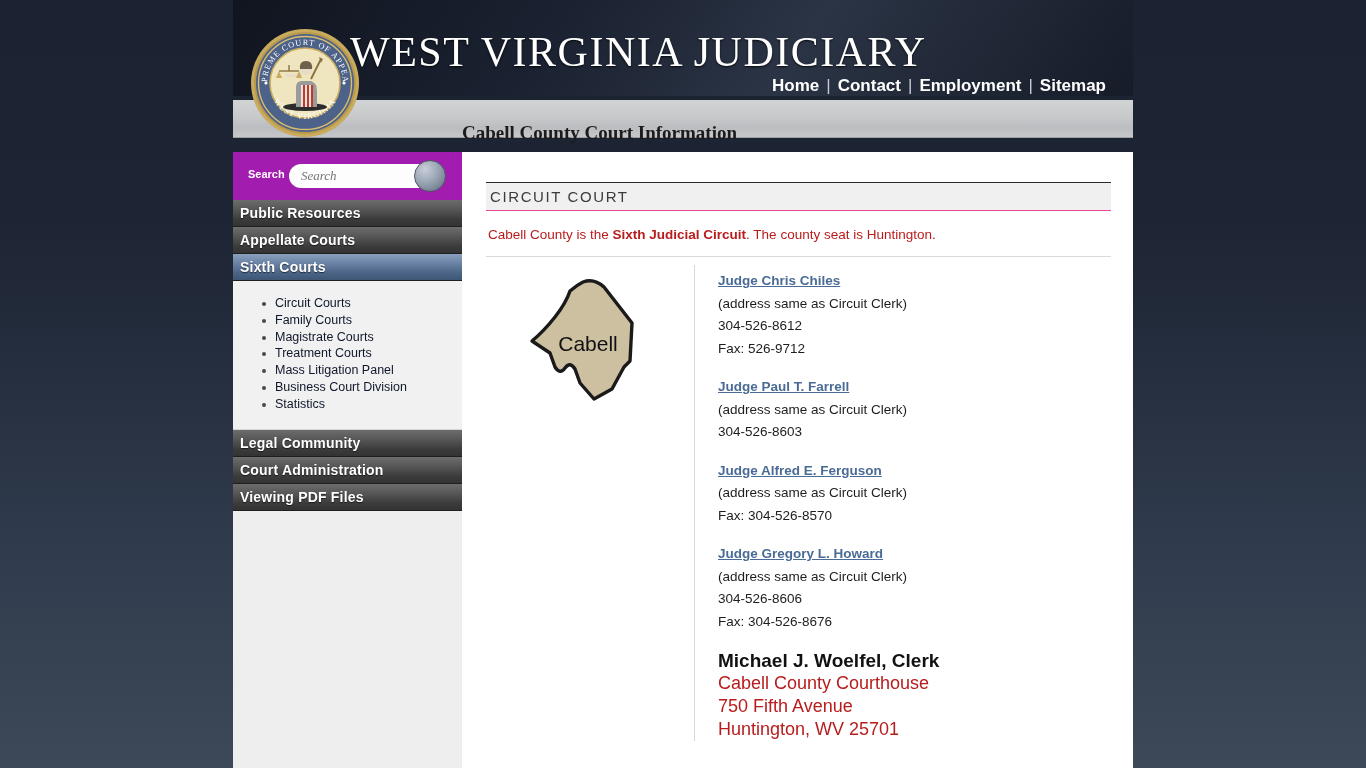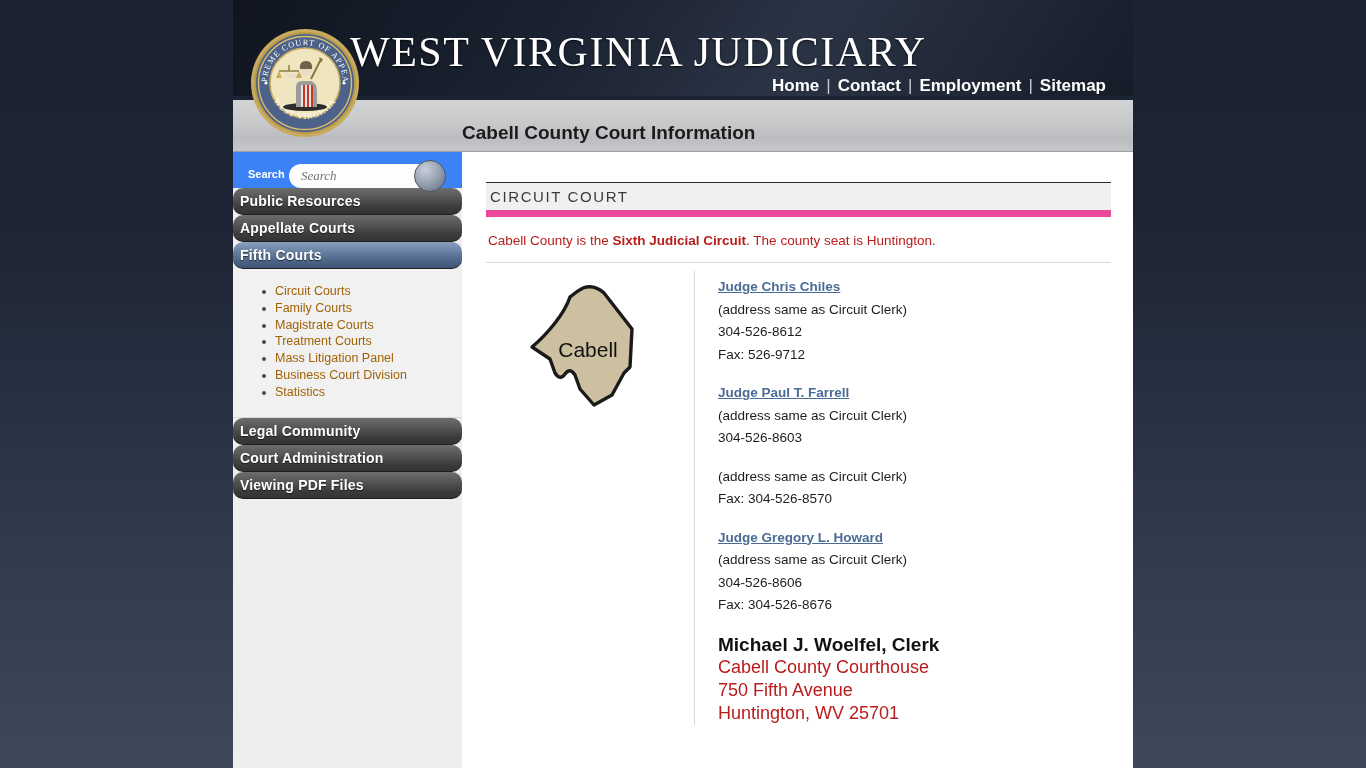--- a/index.html
+++ b/index.html
@@ -70,24 +70,25 @@
     left: 16px;
     top: 27px;
     width: 112px; height: 112px;
     z-index: 40;
   }
 
   
   #titlebar {
     position: absolute;
     left: 0; top: 100px;
-    width: 900px; height: 52px;
+    width: 900px; height: 38px;
     background: linear-gradient(180deg, #d2d3d5 0%, #c8c9cb 45%, #bcbdc0 75%, #c6c7c9 100%);
     border-bottom: 1px solid #9d9ea1;
     box-sizing: border-box;
+    font-family: Liberation Serif, serif;
   }
   #titlebar-text {
     position: absolute;
     left: 229px;
     top: 22px;
     font-size: 19px;
     font-weight: bold;
     color: #1b1b1b;
     white-space: nowrap;
   }
@@ -102,22 +103,22 @@
 
   
   #sidebar {
     position: absolute;
     left: 0; top: 0;
     width: 229px;
     height: 616px;
     background: #eeeeee;
   }
   #searchbar {
-    height: 36px;
-    background: #3b82f6;
+    height: 48px;
+    background: #a21caf;
     position: relative;
   }
   #search-label {
     position: absolute;
     left: 15px;
     top: 16px;
     font-size: 11px;
     font-weight: bold;
     color: #ffffff;
   }
@@ -156,38 +157,37 @@
     padding-left: 7px;
     font-size: 14px;
     font-weight: bold;
     color: #ffffff;
     background: linear-gradient(180deg, #6d6d6d 0%, #575757 35%, #3b3b3b 75%, #333333 100%);
     border-bottom: 1px solid #1f1f1f;
     box-sizing: border-box;
     cursor: pointer;
     text-shadow: 0 1px 1px rgba(0,0,0,.6);
     letter-spacing: .2px;
-    border-radius: 10px;
   }
   .nav-top.active {
     background: linear-gradient(180deg, #8ba0bd 0%, #6f87a8 30%, #4a6385 75%, #3f5675 100%);
   }
   #submenu {
     background: #f1f1f1;
     padding: 14px 0 16px 0;
     border-bottom: 1px solid #d7d7d7;
   }
   #submenu ul {
     margin: 0;
     padding: 0 0 0 29px;
     list-style: none;
   }
   #submenu li {
     font-size: 12.5px;
-    color: #a16207;
+    color: #0f172a;
     line-height: 16.8px;
     position: relative;
     padding-left: 13px;
     cursor: pointer;
   }
   #submenu li::before {
     content: "";
     position: absolute;
     left: 0; top: 7px;
     width: 4px; height: 4px;
@@ -205,21 +205,21 @@
   }
   #content-inner {
     padding: 30px 22px 0 24px;
   }
   #section-heading {
     font-size: 15px;
     letter-spacing: 1.6px;
     color: #3b3b3b;
     background: #f0f0f0;
     border-top: 1px solid #2b2b2b;
-    border-bottom: 7px solid #ec4899;
+    border-bottom: 1px solid #ec4899;
     padding: 5px 0 5px 4px;
     font-weight: normal;
     margin: 0;
   }
   #intro {
     font-size: 13.5px;
     color: #b91c1c;
     padding: 16px 0 14px 2px;
     border-bottom: 1px solid #dadada;
   }
@@ -333,21 +333,21 @@
     <div id="sidebar">
 
       <div id="searchbar">
         <span id="search-label">Search</span>
         <input id="search-input" type="text" placeholder="Search" style="">
         <div id="search-btn"></div>
       </div>
 
       <div class="nav-top">Public Resources</div>
       <div class="nav-top">Appellate Courts</div>
-      <div class="nav-top active">Fifth Courts</div>
+      <div class="nav-top active">Sixth Courts</div>
 
       <div id="submenu">
         <ul>
           <li>Circuit Courts</li>
           <li>Family Courts</li>
           <li>Magistrate Courts</li>
           <li>Treatment Courts</li>
           <li>Mass Litigation Panel</li>
           <li>Business Court Division</li>
           <li>Statistics</li>
@@ -384,20 +384,21 @@
               <div class="judge-line">Fax: 526-9712</div>
             </div>
 
             <div class="judge-block">
               <a href="#" class="judge-name">Judge Paul T. Farrell</a>
               <div class="judge-line">(address same as Circuit Clerk)</div>
               <div class="judge-line">304-526-8603</div>
             </div>
 
             <div class="judge-block">
+              <a href="#" class="judge-name">Judge Alfred E. Ferguson</a>
               <div class="judge-line">(address same as Circuit Clerk)</div>
               <div class="judge-line">Fax: 304-526-8570</div>
             </div>
 
             <div class="judge-block">
               <a href="#" class="judge-name">Judge Gregory L. Howard</a>
               <div class="judge-line">(address same as Circuit Clerk)</div>
               <div class="judge-line">304-526-8606</div>
               <div class="judge-line">Fax: 304-526-8676</div>
             </div>

